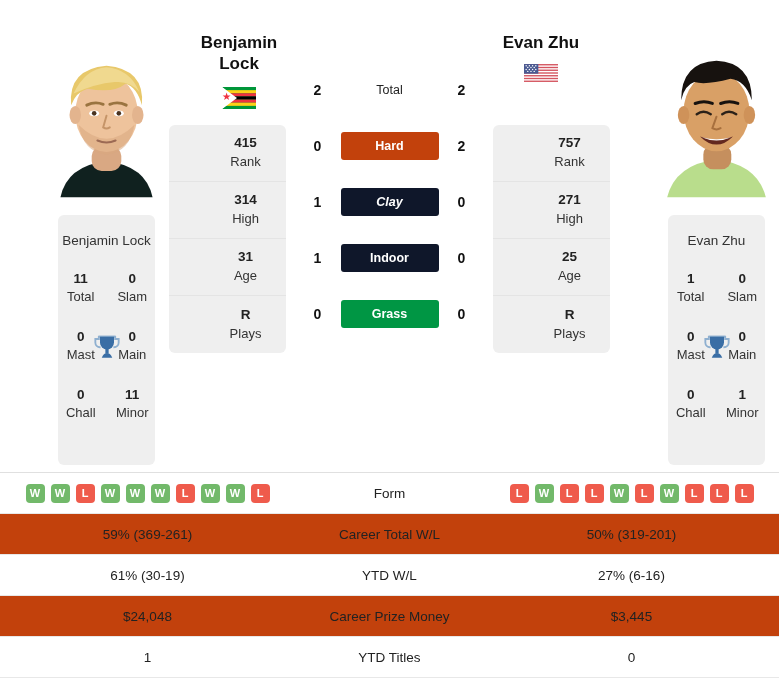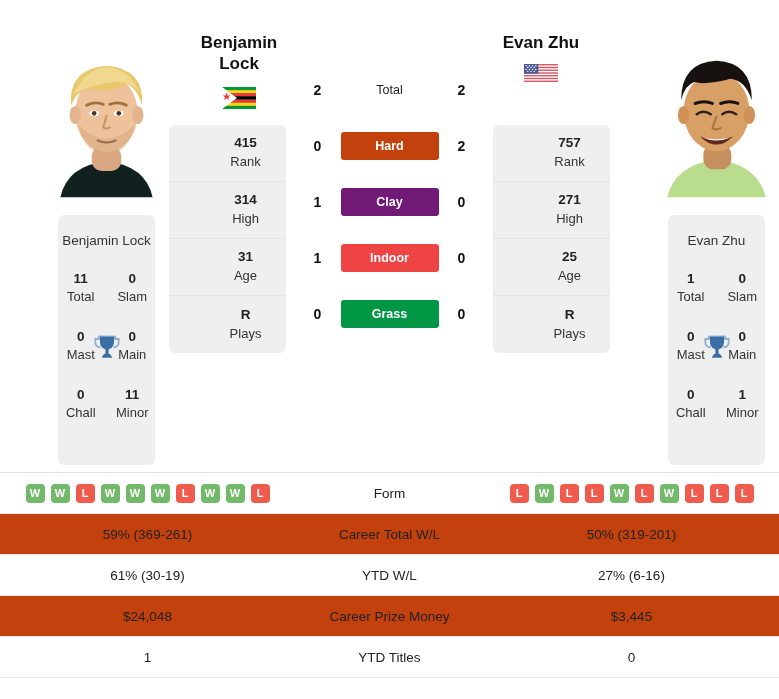--- a/index.html
+++ b/index.html
@@ -279,26 +279,26 @@
             <div class="badge" style="background: transparent;">Total</div>
             <div class="sc">2</div>
           </div>
           <div class="srow">
             <div class="sc">0</div>
             <div class="badge" style="background: #c2410c;">Hard</div>
             <div class="sc">2</div>
           </div>
           <div class="srow">
             <div class="sc">1</div>
-            <div class="badge" style="background: #701a75;">Clay</div>
+            <div class="badge" style="background: #0f172a; font-style: italic;">Clay</div>
             <div class="sc">0</div>
           </div>
           <div class="srow">
             <div class="sc">1</div>
-            <div class="badge" style="background: #ef4444; text-align: center;">Indoor</div>
+            <div class="badge" style="background: #0f172a; text-align: center;">Indoor</div>
             <div class="sc">0</div>
           </div>
           <div class="srow">
             <div class="sc">0</div>
             <div class="badge" style="background: rgb(0, 150, 68);">Grass</div>
             <div class="sc">0</div>
           </div>
         </div>
     </div>
 

